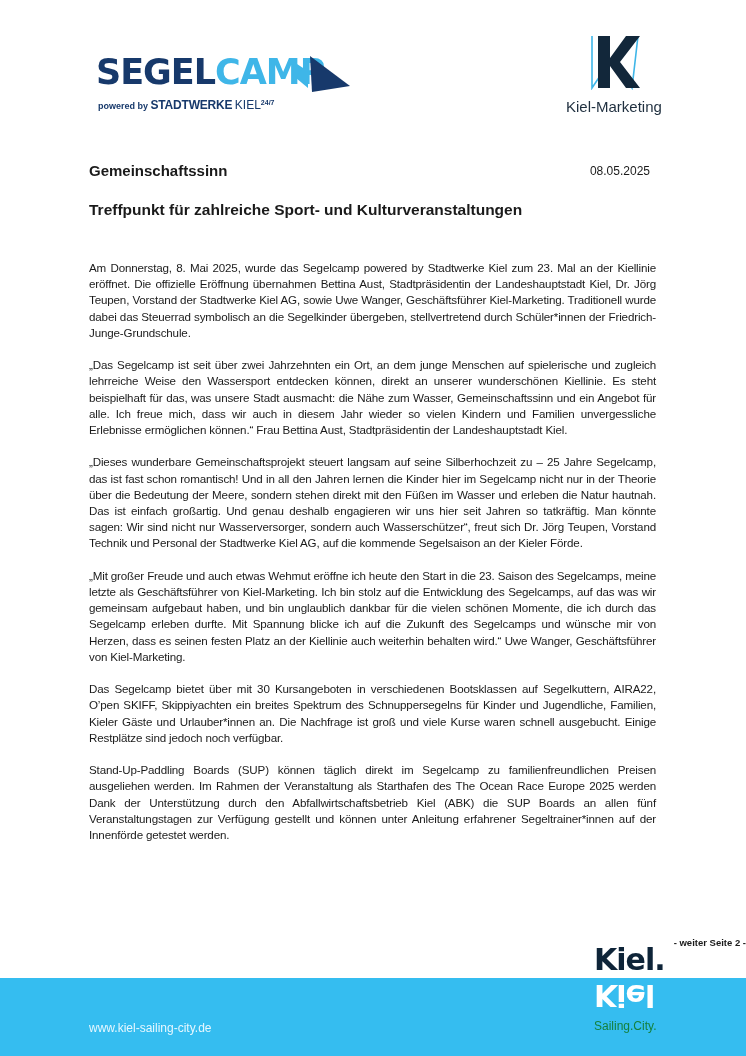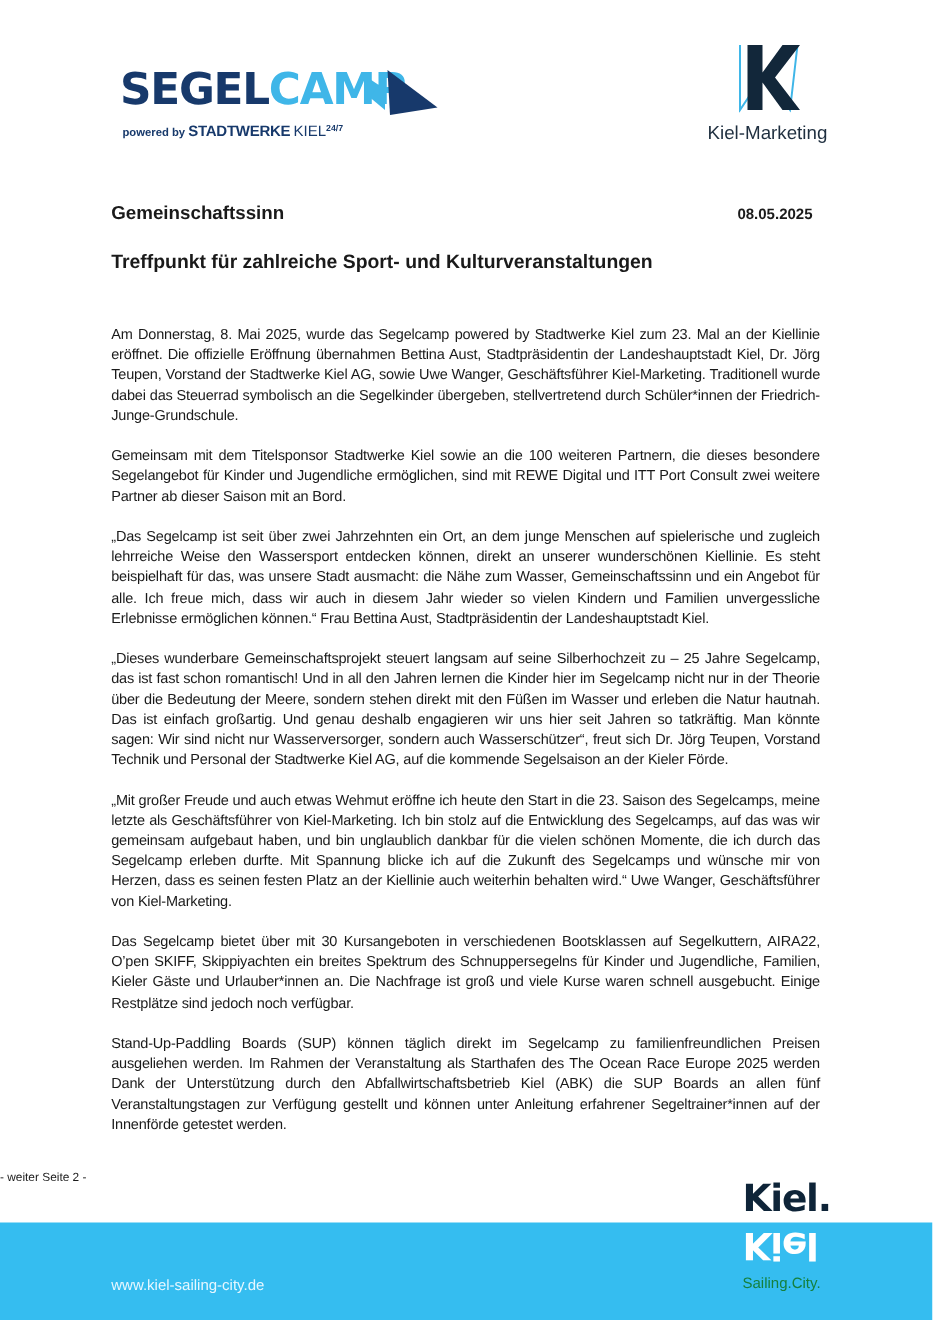--- a/index.html
+++ b/index.html
@@ -21,29 +21,29 @@
   }
   .powered-line .sw { font-size: 12px; font-weight: bold; letter-spacing: -0.2px; }
   .powered-line .kiel { font-size: 12px; font-weight: normal; }
   .powered-line sup { font-size: 7px; }
 
   .km-logo { position: absolute; left: 560px; top: 32px; width: 120px; height: 90px; }
   .km-mark { position: absolute; left: 30px; top: 2px; }
   .km-text { position: absolute; left: 6px; top: 66px; font-size: 15px; color: #1f2f3f; white-space: nowrap; }
 
   .press-label { position: absolute; left: 89px; top: 162px; font-weight: bold; font-size: 15px; }
-  .press-date { position: absolute; right: 96px; top: 164px; font-weight: bold; font-size: 12px; }
+  .press-date { position: absolute; right: 96px; top: 164px; font-weight: normal; font-size: 12px; }
   .headline { position: absolute; left: 89px; top: 200px; width: 580px; font-weight: bold; font-size: 15.5px; line-height: 20px; }
 
   .body-text {
     position: absolute; left: 89px; top: 260px; width: 567px;
     font-size: 11.6px; line-height: 16.2px; text-align: justify; letter-spacing: -0.15px;
   }
   .body-text p { margin: 0 0 16.2px 0; }
-  .continue { position: absolute; left: 0; width: 746px; top: 937px; text-align: left; font-size: 9.5px; }
+  .continue { position: absolute; left: 0; width: 746px; top: 937px; text-align: right; font-size: 9.5px; font-weight: bold; }
 
   .footer-band { position: absolute; left: 0; top: 978px; width: 746px; height: 78px; background: #35bdf0; }
   .footer-url { position: absolute; left: 89px; top: 1021px; font-size: 12px; color: #e6f7ff; }
   .kiel-logo-top { position: absolute; left: 594px; top: 942px; font-family: "DejaVu Sans", sans-serif; font-weight: bold; font-size: 30px; color: #0e2438; letter-spacing: -1px; line-height: 36px; }
   .kiel-logo-mirror { position: absolute; left: 594px; top: 980px; font-family: "DejaVu Sans", sans-serif; font-weight: bold; font-size: 30px; color: #ffffff; letter-spacing: -1px; line-height: 30px; transform: scaleY(-1); height: 30px; overflow: hidden; }
   .kiel-tagline { position: absolute; left: 594px; top: 1019px; font-size: 12px; color: #15803d; }
 </style>
 </head>
 <body>
 
@@ -73,21 +73,20 @@
 
 <div class="press-label">Gemeinschaftssinn</div>
 <div class="press-date">08.05.2025</div>
 
 <div class="headline">
   <div>Treffpunkt für zahlreiche Sport- und Kulturveranstaltungen</div>
 </div>
 
 <div class="body-text">
   <p>Am Donnerstag, 8. Mai 2025, wurde das Segelcamp powered by Stadtwerke Kiel zum 23. Mal an der Kiellinie eröffnet. Die offizielle Eröffnung übernahmen Bettina Aust, Stadtpräsidentin der Landeshauptstadt Kiel, Dr. Jörg Teupen, Vorstand der Stadtwerke Kiel AG, sowie Uwe Wanger, Geschäftsführer Kiel-Marketing. Traditionell wurde dabei das Steuerrad symbolisch an die Segelkinder übergeben, stellvertretend durch Schüler*innen der Friedrich-Junge-Grundschule.</p>
-  <p>Gemeinsam mit dem Titelsponsor Stadtwerke Kiel sowie an die 100 weiteren Partnern, die dieses besondere Segelangebot für Kinder und Jugendliche ermöglichen, sind mit REWE Digital und ITT Port Consult zwei weitere Partner ab dieser Saison mit an Bord.</p>
   <p>„Das Segelcamp ist seit über zwei Jahrzehnten ein Ort, an dem junge Menschen auf spielerische und zugleich lehrreiche Weise den Wassersport entdecken können, direkt an unserer wunderschönen Kiellinie. Es steht beispielhaft für das, was unsere Stadt ausmacht: die Nähe zum Wasser, Gemeinschaftssinn und ein Angebot für alle. Ich freue mich, dass wir auch in diesem Jahr wieder so vielen Kindern und Familien unvergessliche Erlebnisse ermöglichen können.“ Frau Bettina Aust, Stadtpräsidentin der Landeshauptstadt Kiel.</p>
   <p>„Dieses wunderbare Gemeinschaftsprojekt steuert langsam auf seine Silberhochzeit zu – 25 Jahre Segelcamp, das ist fast schon romantisch! Und in all den Jahren lernen die Kinder hier im Segelcamp nicht nur in der Theorie über die Bedeutung der Meere, sondern stehen direkt mit den Füßen im Wasser und erleben die Natur hautnah. Das ist einfach großartig. Und genau deshalb engagieren wir uns hier seit Jahren so tatkräftig. Man könnte sagen: Wir sind nicht nur Wasserversorger, sondern auch Wasserschützer“, freut sich Dr. Jörg Teupen, Vorstand Technik und Personal der Stadtwerke Kiel AG, auf die kommende Segelsaison an der Kieler Förde.</p>
   <p>„Mit großer Freude und auch etwas Wehmut eröffne ich heute den Start in die 23. Saison des Segelcamps, meine letzte als Geschäftsführer von Kiel-Marketing. Ich bin stolz auf die Entwicklung des Segelcamps, auf das was wir gemeinsam aufgebaut haben, und bin unglaublich dankbar für die vielen schönen Momente, die ich durch das Segelcamp erleben durfte. Mit Spannung blicke ich auf die Zukunft des Segelcamps und wünsche mir von Herzen, dass es seinen festen Platz an der Kiellinie auch weiterhin behalten wird.“ Uwe Wanger, Geschäftsführer von Kiel-Marketing.</p>
   <p>Das Segelcamp bietet über mit 30 Kursangeboten in verschiedenen Bootsklassen auf Segelkuttern, AIRA22, O’pen SKIFF, Skippiyachten ein breites Spektrum des Schnuppersegelns für Kinder und Jugendliche, Familien, Kieler Gäste und Urlauber*innen an. Die Nachfrage ist groß und viele Kurse waren schnell ausgebucht. Einige Restplätze sind jedoch noch verfügbar.</p>
   <p>Stand-Up-Paddling Boards (SUP) können täglich direkt im Segelcamp zu familienfreundlichen Preisen ausgeliehen werden. Im Rahmen der Veranstaltung als Starthafen des The Ocean Race Europe 2025 werden Dank der Unterstützung durch den Abfallwirtschaftsbetrieb Kiel (ABK) die SUP Boards an allen fünf Veranstaltungstagen zur Verfügung gestellt und können unter Anleitung erfahrener Segeltrainer*innen auf der Innenförde getestet werden.</p>
 </div>
 
 <div class="continue">- weiter Seite 2 -</div>
 
 <div class="footer-band"></div>

